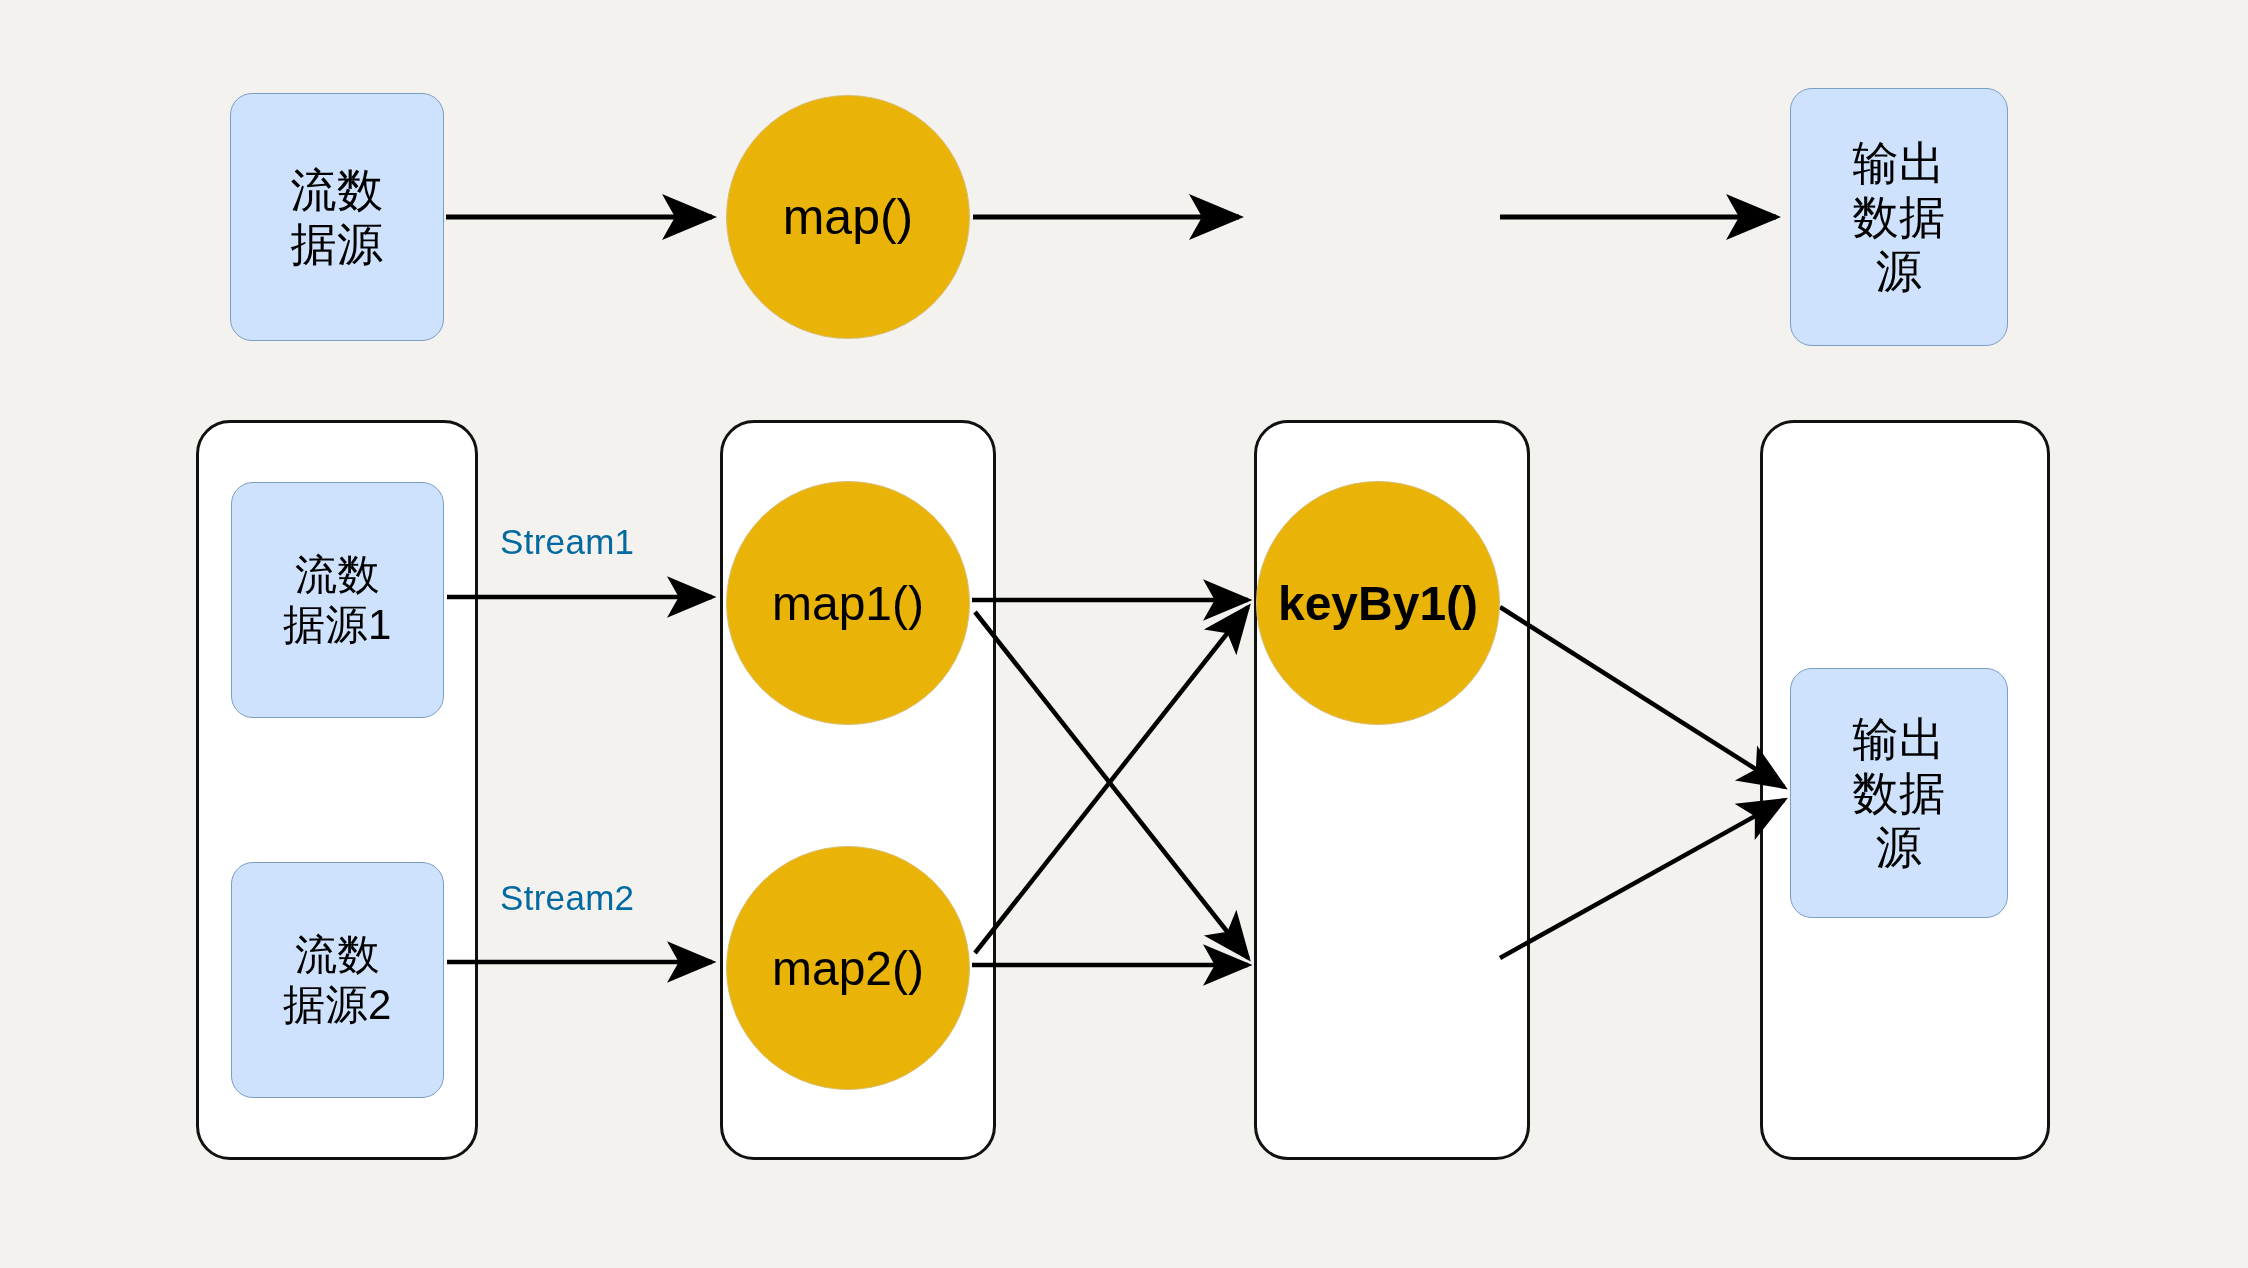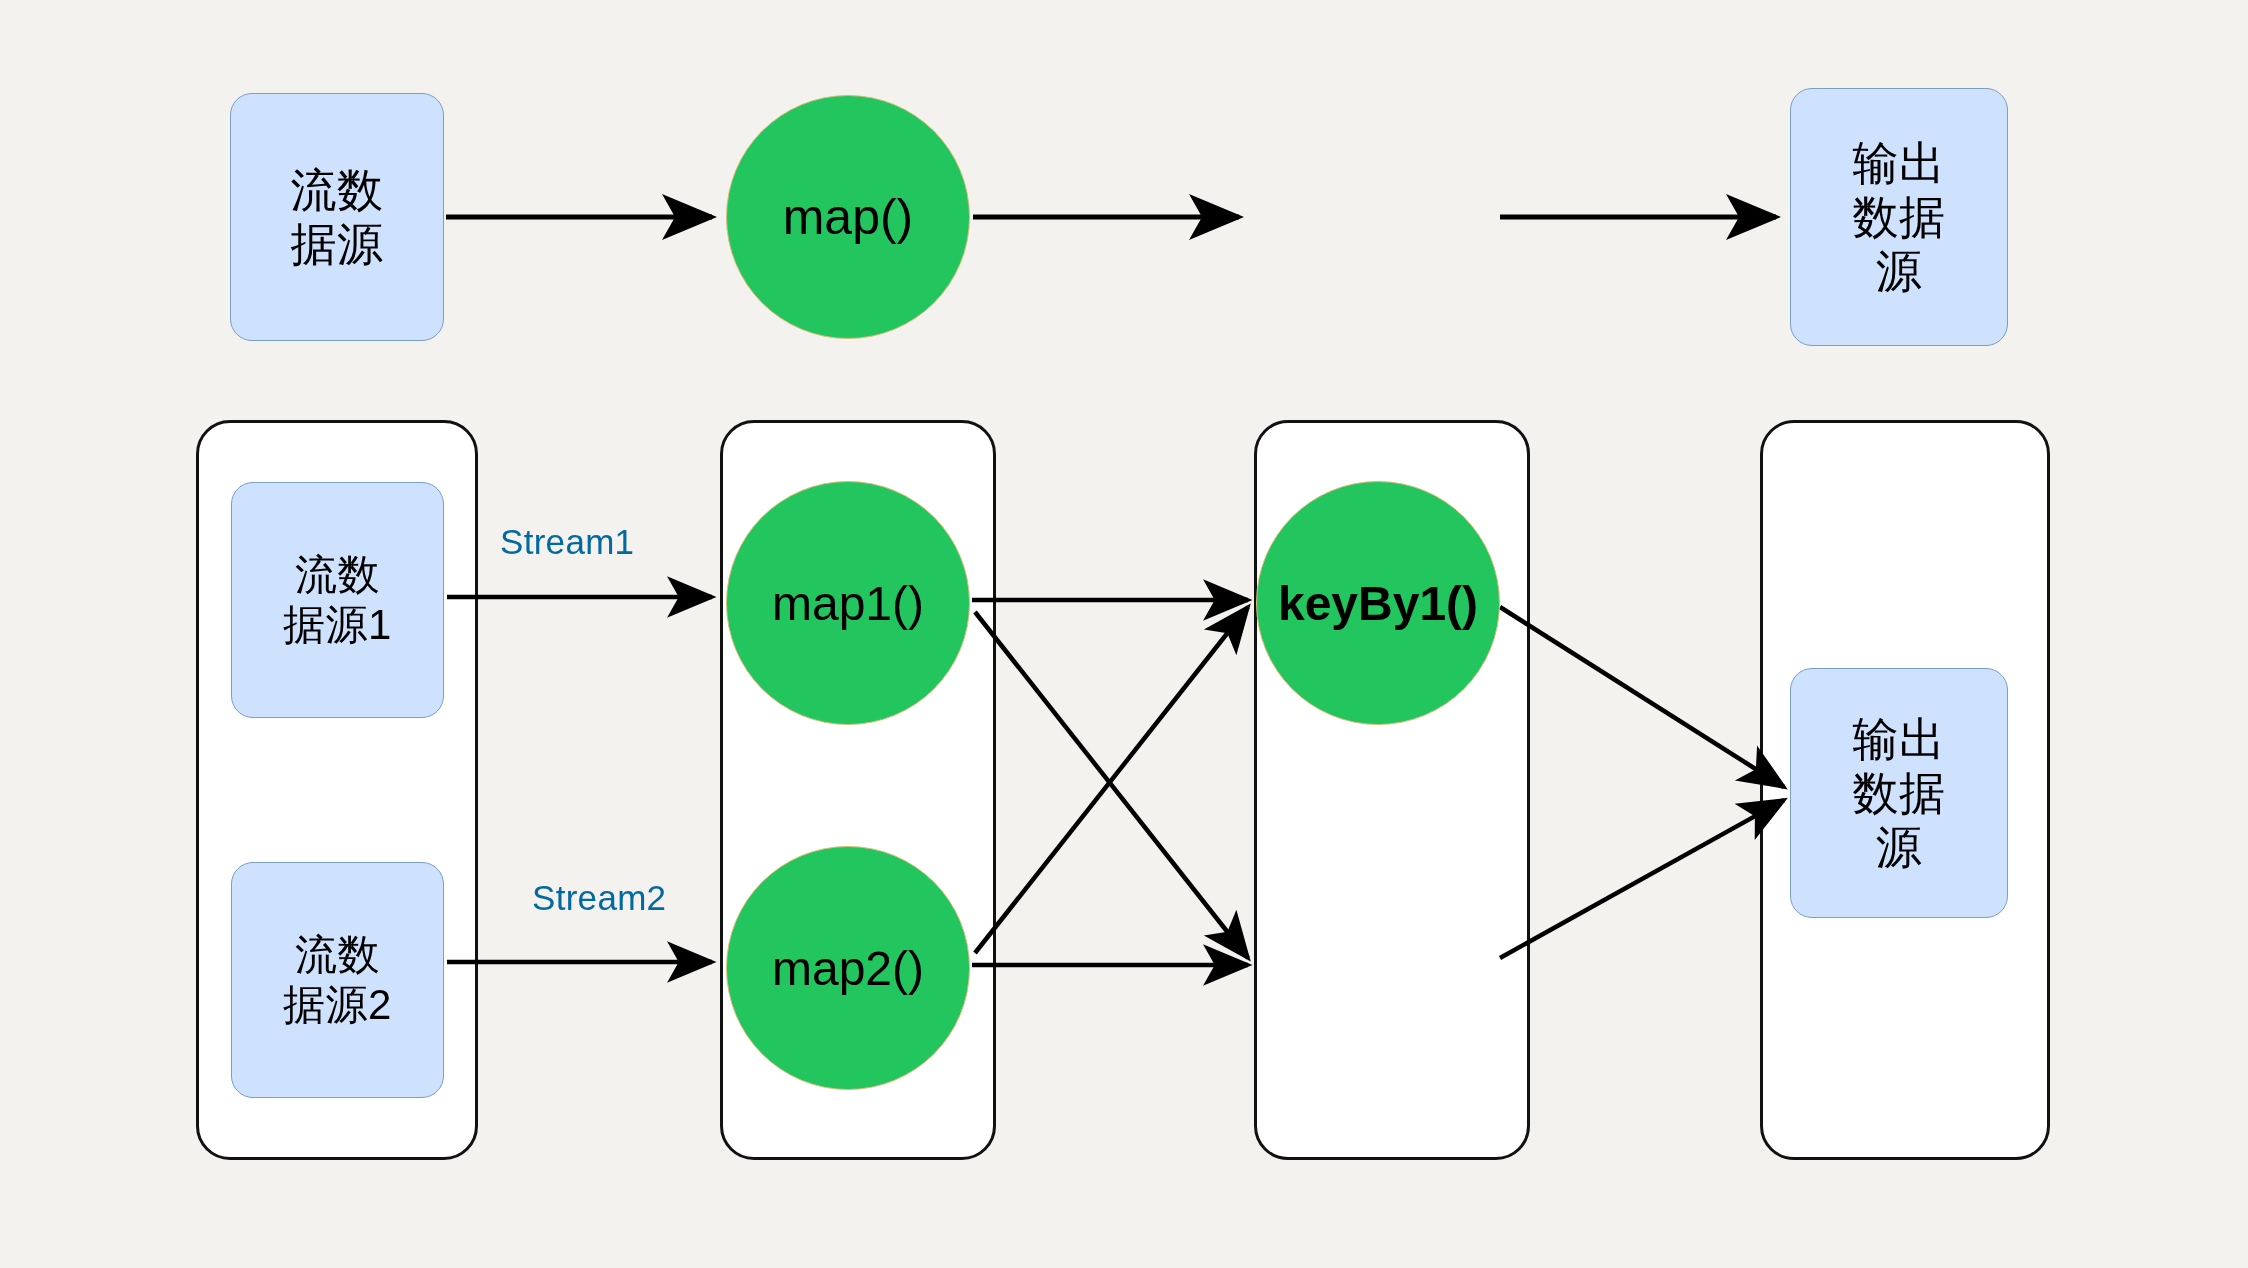--- a/index.html
+++ b/index.html
@@ -39,21 +39,21 @@
   .src-box {
     background: #cfe2fd;
     border: 1.5px solid #7a9ec4;
     border-radius: 22px;
     color: #000;
     line-height: 1.18;
     white-space: pre-line;
     letter-spacing: 0.5px;
   }
   .op-circle {
-    background: #22c55e;
+    background: #eab308;
     border: 1.5px solid #d9bd78;
     border-radius: 50%;
     color: #000;
     white-space: nowrap;
   }
   .group-box {
     position: absolute;
     background: #ffffff;
     border: 3px solid #111111;
     border-radius: 34px;
@@ -79,21 +79,21 @@
   #g-out      { left: 1760px; top: 420px; width: 290px; height: 740px; }
   
   #r2-src1 { left: 231px; top: 482px; width: 213px; height: 236px; font-size: 42px; }
   #r2-src2 { left: 231px; top: 862px; width: 213px; height: 236px; font-size: 42px; }
   #r2-map1 { left: 726px; top: 481px; width: 244px; height: 244px; font-size: 48px; }
   #r2-map2 { left: 726px; top: 846px; width: 244px; height: 244px; font-size: 48px; }
   #r2-key1 { left: 1256px; top: 481px; width: 244px; height: 244px; font-size: 48px; font-weight: bold; }
   #r2-key2 { left: 1256px; top: 846px; width: 244px; height: 244px; font-size: 48px; }
   #r2-out  { left: 1790px; top: 668px; width: 218px; height: 250px; font-size: 46px; }
   #lbl-stream1 { left: 500px; top: 522px; }
-  #lbl-stream2 { left: 500px; top: 878px; margin-left: 32px; }
+  #lbl-stream2 { left: 500px; top: 878px; }
 </style>
 </head>
 <body>
 
 <div id="diagram-root">
 
   <div class="group-box" id="g-sources"></div>
   <div class="group-box" id="g-maps"></div>
   <div class="group-box" id="g-keybys"></div>
   <div class="group-box" id="g-out"></div>

